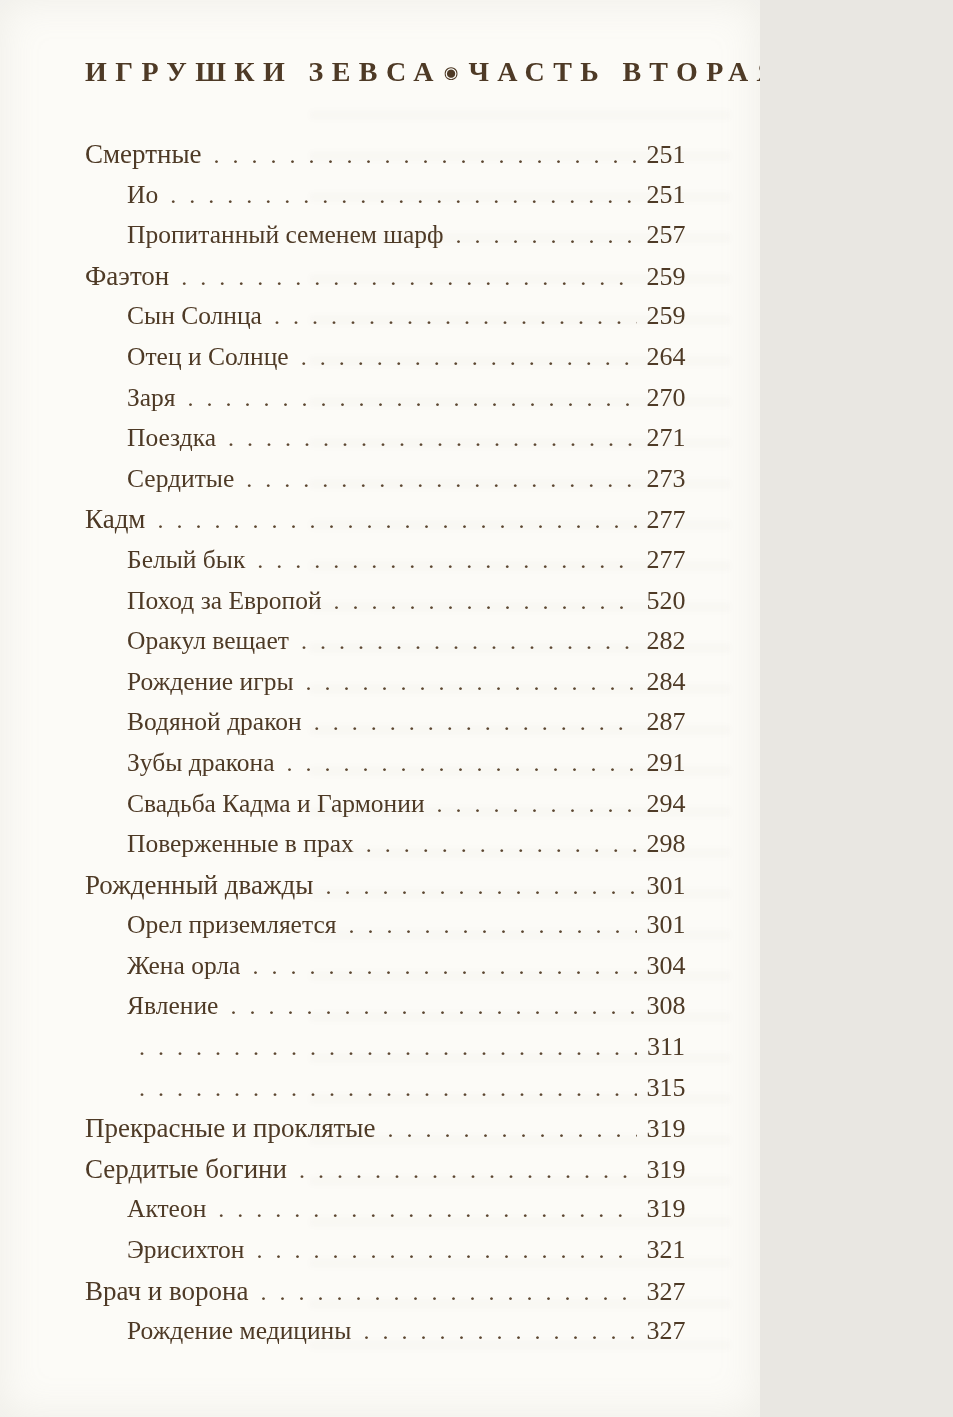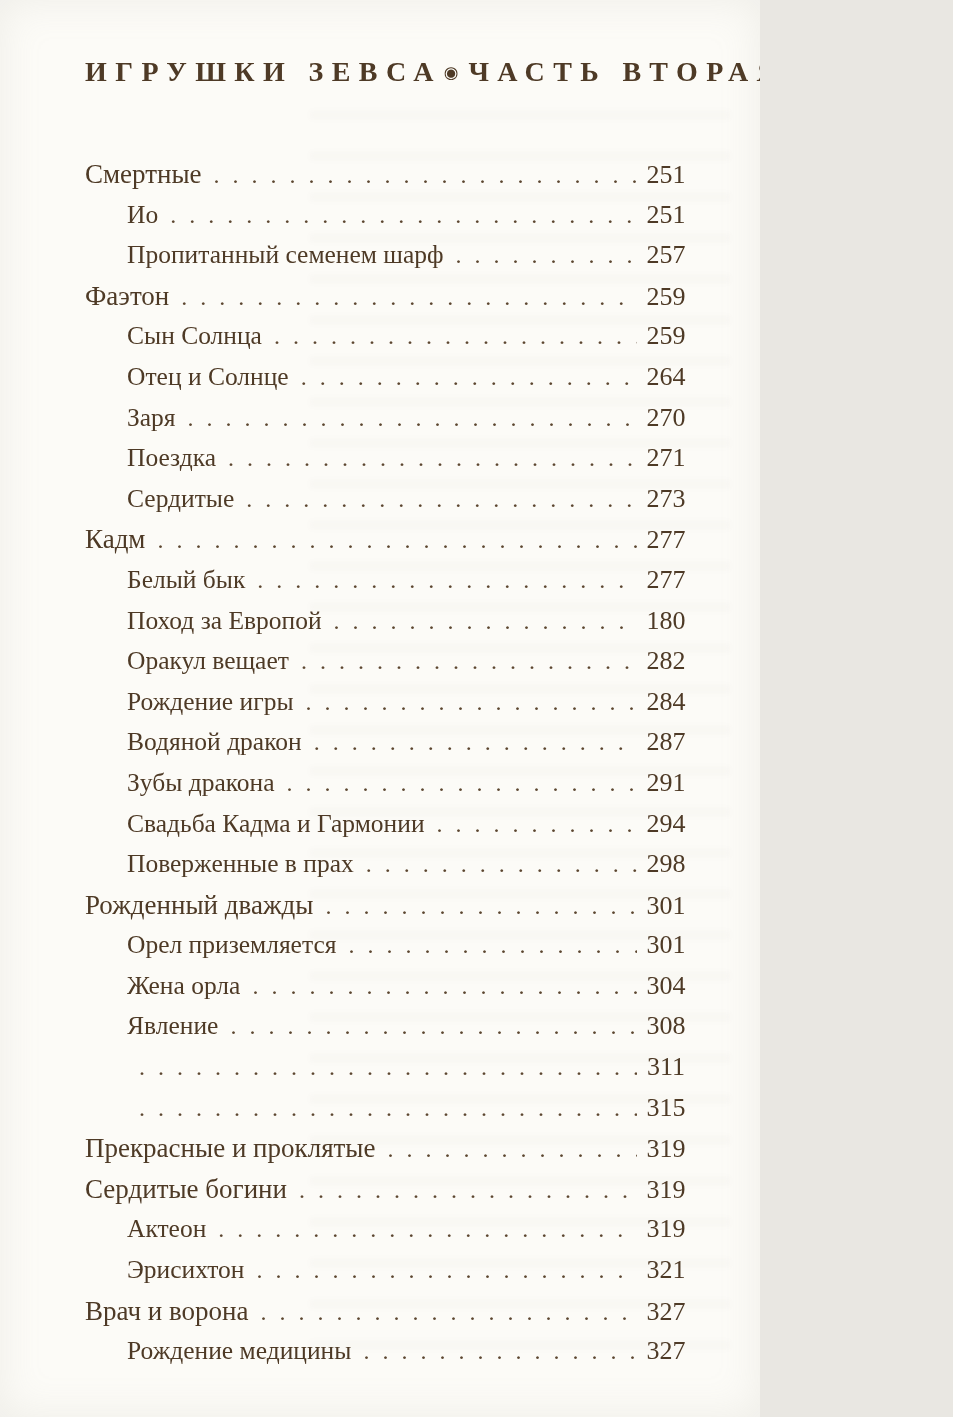--- a/index.html
+++ b/index.html
@@ -33,21 +33,21 @@
   .header .sep {
     display: inline-block;
     font-size: 0.6em;
     letter-spacing: 0;
     margin: 0 10px 0 2px;
     vertical-align: 3px;
     font-family: "DejaVu Sans", sans-serif;
   }
 
   .toc {
-    margin-top: 66px;
+    margin-top: 46px;
   }
 
   .row {
     display: flex;
     align-items: baseline;
     height: 40.6px;
     font-size: 26px;
     line-height: 40.6px;
   }
 
@@ -159,21 +159,21 @@
     <span class="pagenum">277</span>
   </div>
       <div class="row level1">
     <span class="label">Белый бык</span>
     <span class="leader">........................................................................................................................</span>
     <span class="pagenum">277</span>
   </div>
       <div class="row level1">
     <span class="label">Поход за Европой</span>
     <span class="leader">........................................................................................................................</span>
-    <span class="pagenum">180</span>
+    <span class="pagenum">520</span>
   </div>
       <div class="row level1">
     <span class="label">Оракул вещает</span>
     <span class="leader">........................................................................................................................</span>
     <span class="pagenum">282</span>
   </div>
       <div class="row level1">
     <span class="label">Рождение игры</span>
     <span class="leader">........................................................................................................................</span>
     <span class="pagenum">284</span>

